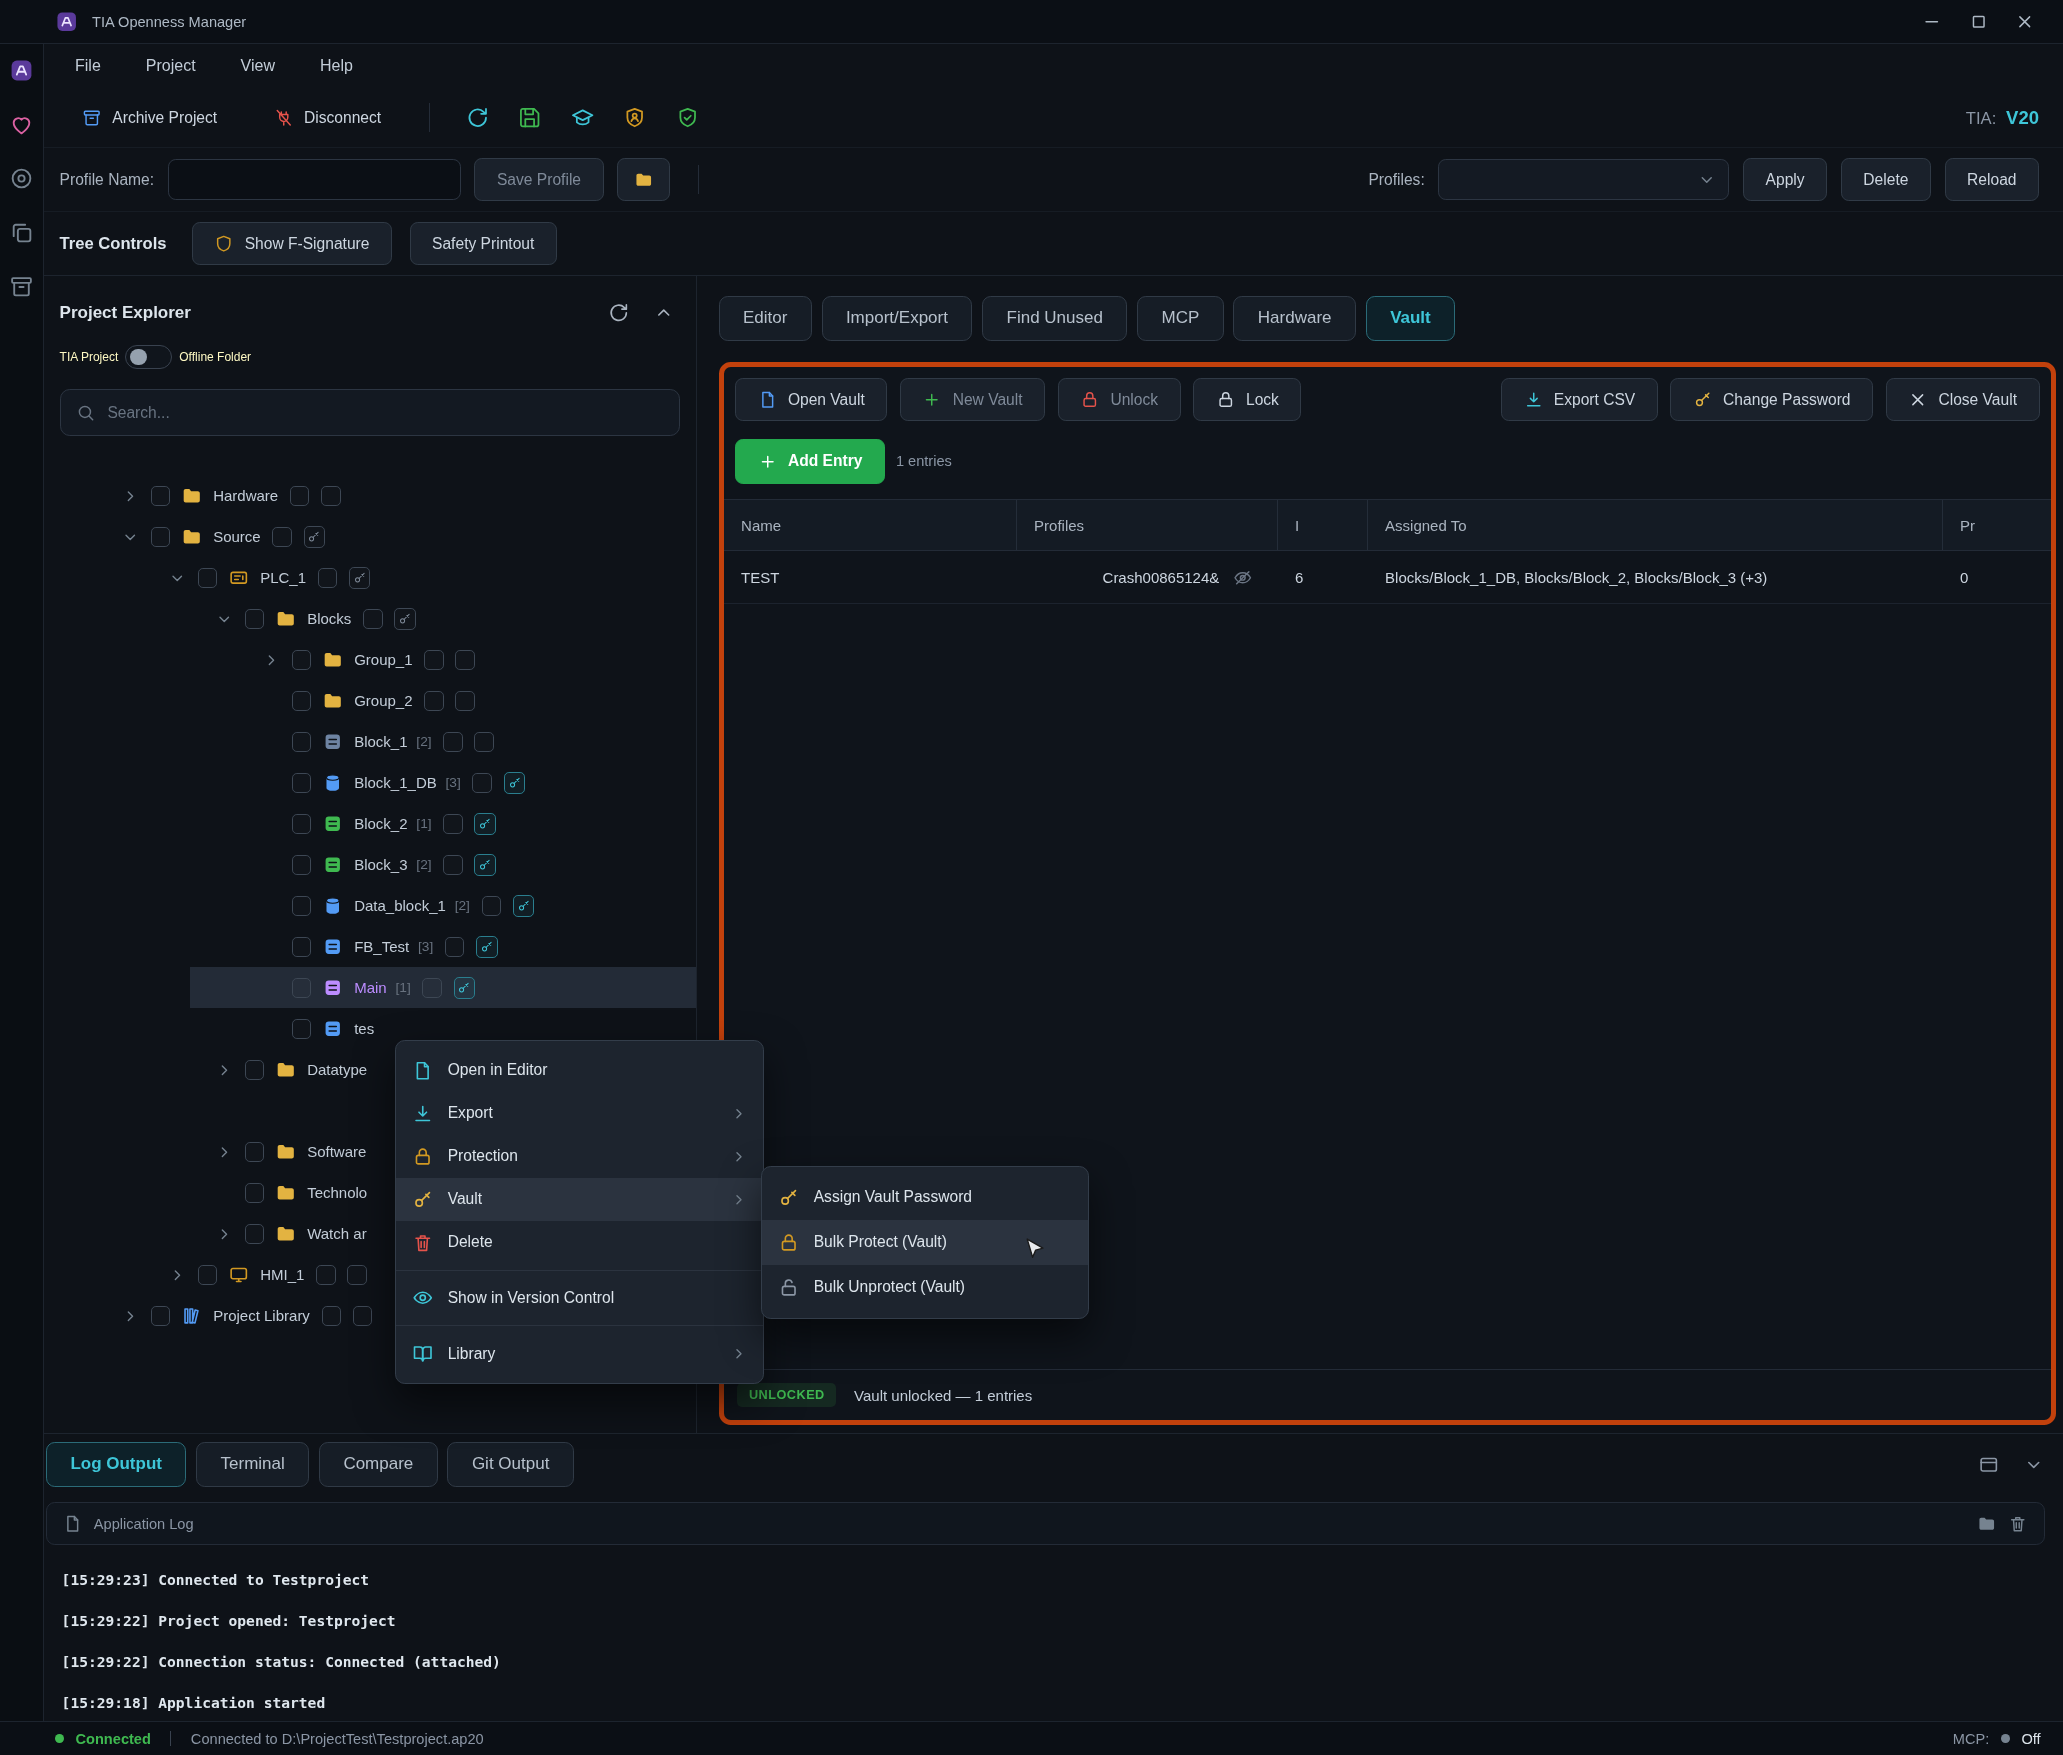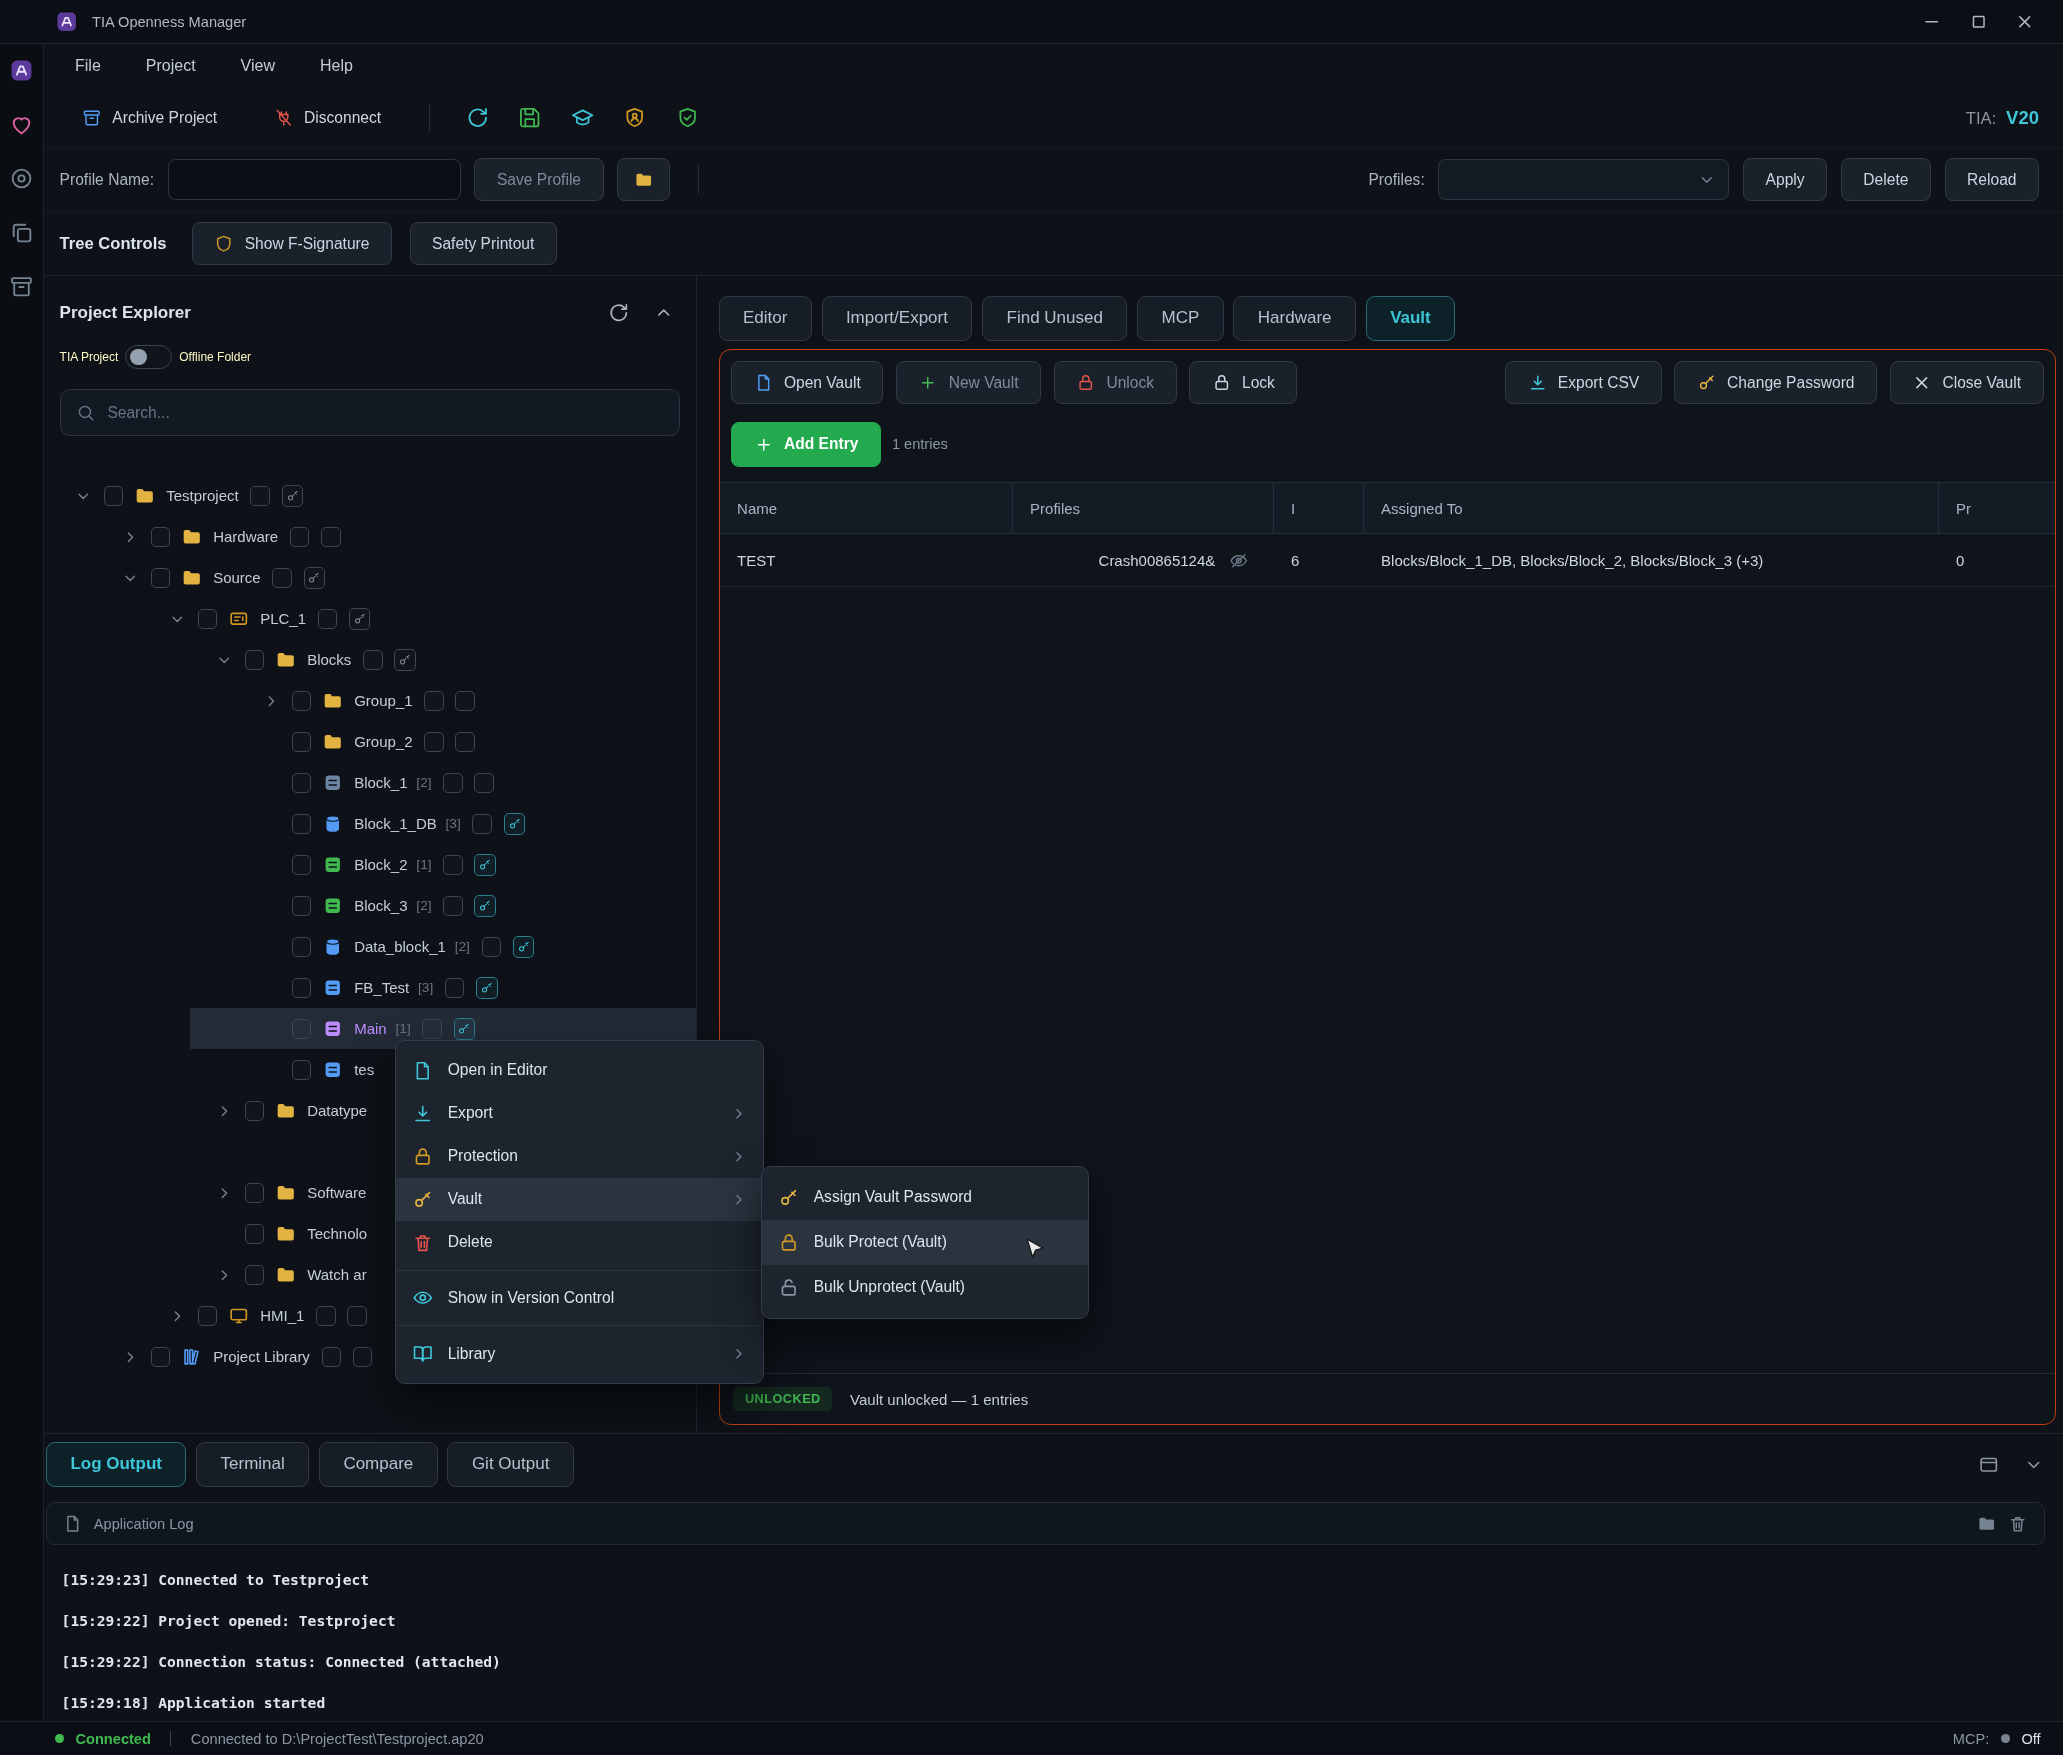--- a/index.html
+++ b/index.html
@@ -78,21 +78,21 @@
 .keybox{width:21.5px;height:21.5px;border-radius:4.9px;margin-left:11.7px;display:inline-flex;align-items:center;justify-content:center;flex:none}
 .keybox svg{width:13.7px;height:13.7px}
 .keybox.cyan{border:1.5px solid #2a7e8e;color:#3ec6d8;background:rgba(62,198,216,.07)}
 .keybox.dim{border:1.5px solid #3d4754;color:#7f8a99;background:rgba(255,255,255,.015)}
 
 
 .rightpanel{flex:1;min-width:0;display:flex;flex-direction:column;padding:19.5px 7.8px 7.8px 21.5px}
 .tabs{display:flex;gap:9.8px;height:45px;flex:none}
 .tab{display:inline-flex;align-items:center;height:45px;padding:0 23.4px;background:#161d26;border:1px solid #303a46;border-radius:8.8px;color:#b7c1cc;font-size:17px;font-family:inherit;cursor:default;white-space:nowrap}
 .tab.active{color:#3ec6d8;border-color:#2b6b78;background:#0d2129;font-weight:600}
-.vault-panel{flex:1;margin-top:8px;border:1px solid #c2410c;border-radius:11.7px;background:#0f141b;display:flex;flex-direction:column;min-height:0;overflow:hidden}
+.vault-panel{flex:1;margin-top:21px;border:5px solid #c2410c;border-radius:11.7px;background:#0f141b;display:flex;flex-direction:column;min-height:0;overflow:hidden}
 .vtb{display:flex;gap:12.7px;padding:11.7px;align-items:center;flex:none}
 .addrow{display:flex;align-items:center;gap:11px;padding:5.9px 11.7px 15.6px;flex:none}
 .btn.add{background:#23a94e;border-color:#23a94e;color:#fff;font-weight:700;height:45px}
 .btn.add .ic{color:#fff}
 .entries{color:#8b96a5;font-size:14.6px}
 .vtable{border-top:1px solid #232b37;flex:none}
 .thead{display:grid;height:51px;background:#141b24;border-bottom:1px solid #232b37;align-items:center;color:#aab4c0;font-size:15px}
 .th-cell{padding:0 17.6px;height:100%;display:flex;align-items:center;border-right:1px solid #242d39}
 .th-cell:last-child{border-right:none}
 .tr{display:grid;height:53px;border-bottom:1px solid #1c232e;align-items:center;font-size:15px;color:#cdd6e0}
@@ -354,41 +354,20 @@
         <div class="searchbox">
           <span class="ic">
               <svg viewBox="0 0 24 24" fill="none" stroke="currentColor" stroke-width="1.8" stroke-linecap="round" stroke-linejoin="round">
                 <circle cx="11" cy="11" r="6.8"></circle>
                 <path d="M16 16l4.5 4.5"></path>
               </svg>
             </span>
           <input placeholder="Search..." style="">
         </div>
         <div class="tree">
-            <div class="tree-row" style="padding-left: 27px;">
-              <span class="tw">
-                <svg viewBox="0 0 24 24" fill="none" stroke="currentColor" stroke-width="1.8" stroke-linecap="round" stroke-linejoin="round">
-                  <path d="M6.5 9.5l5.5 5.5 5.5-5.5"></path>
-                </svg>
-              </span>
-              <span class="cb"></span>
-              <span class="ic" style="color: rgb(227, 179, 65); width: 21.5px; height: 21.5px;">
-                <svg viewBox="0 0 24 24" fill="none" stroke="currentColor" stroke-width="1.8" stroke-linecap="round" stroke-linejoin="round">
-                  <path fill="currentColor" stroke="none" d="M3 6.8c0-1.2 1-2.2 2.2-2.2h4.1l2 2.3h7.5c1.2 0 2.2 1 2.2 2.2v8.1c0 1.2-1 2.2-2.2 2.2H5.2c-1.2 0-2.2-1-2.2-2.2z"></path>
-                </svg>
-              </span>
-              <span class="tlabel">Testproject</span>
-              <span class="cb box"></span>
-              <span class="keybox dim">
-                <svg viewBox="0 0 24 24" fill="none" stroke="currentColor" stroke-width="1.8" stroke-linecap="round" stroke-linejoin="round">
-                  <circle cx="8" cy="15.5" r="3.6"></circle>
-                  <path d="M10.8 12.7L19.5 4M15.5 6l3.3 3.3"></path>
-                </svg>
-              </span>
-            </div>
             <div class="tree-row" style="padding-left: 74px;">
               <span class="tw">
                 <svg viewBox="0 0 24 24" fill="none" stroke="currentColor" stroke-width="1.8" stroke-linecap="round" stroke-linejoin="round">
                   <path d="M9.5 6.5l5.5 5.5-5.5 5.5"></path>
                 </svg>
               </span>
               <span class="cb"></span>
               <span class="ic" style="color: rgb(227, 179, 65); width: 21.5px; height: 21.5px;">
                 <svg viewBox="0 0 24 24" fill="none" stroke="currentColor" stroke-width="1.8" stroke-linecap="round" stroke-linejoin="round">
                   <path fill="currentColor" stroke="none" d="M3 6.8c0-1.2 1-2.2 2.2-2.2h4.1l2 2.3h7.5c1.2 0 2.2 1 2.2 2.2v8.1c0 1.2-1 2.2-2.2 2.2H5.2c-1.2 0-2.2-1-2.2-2.2z"></path>

